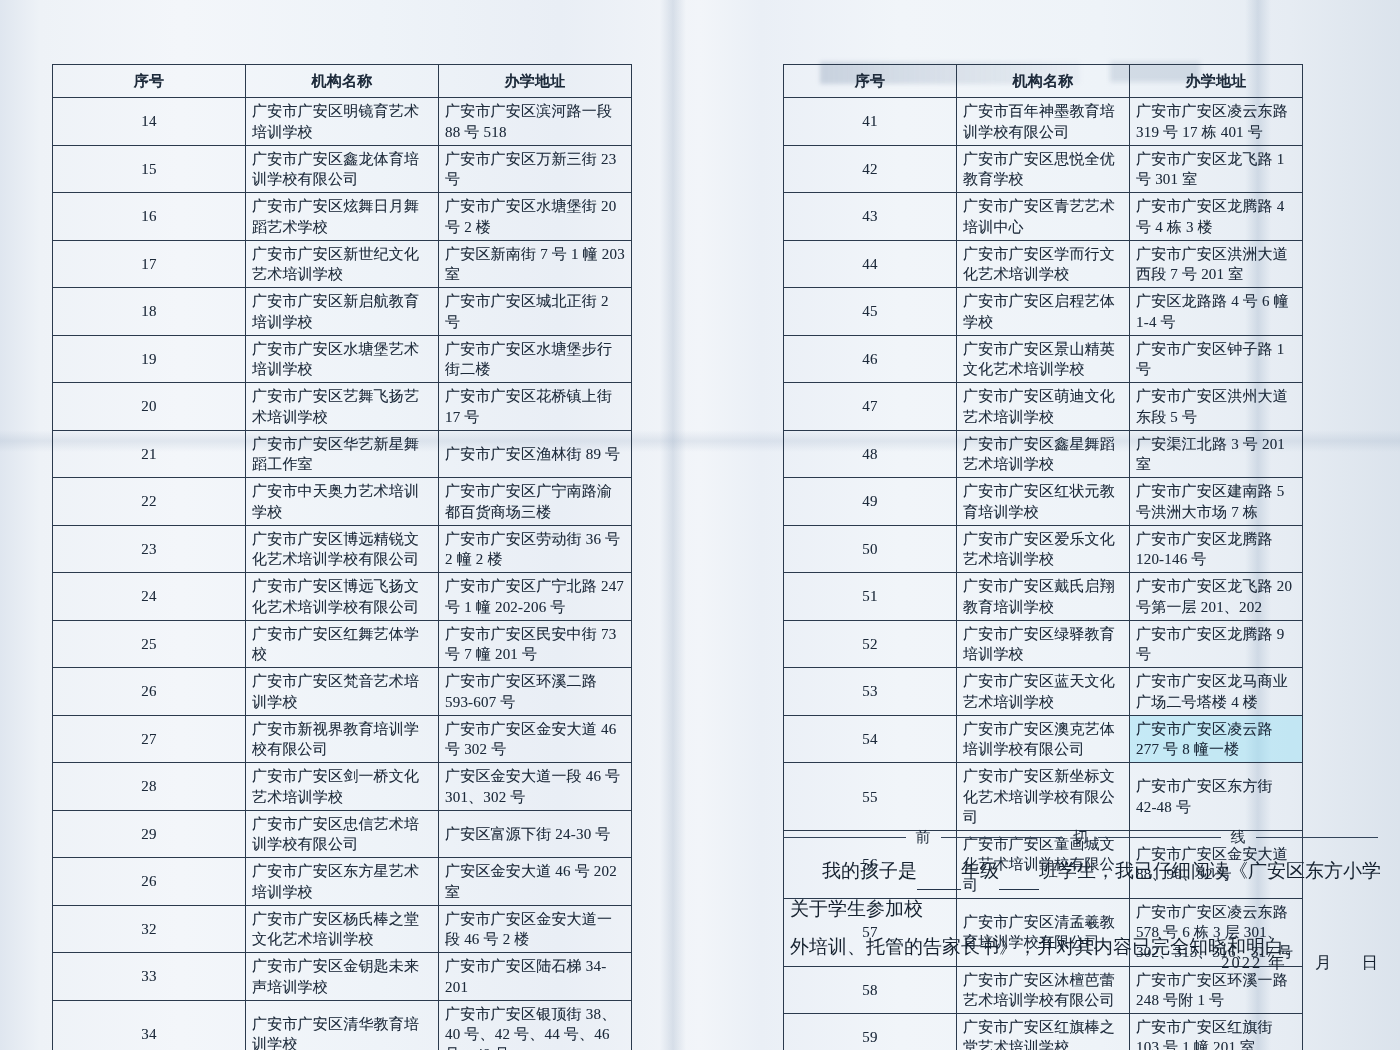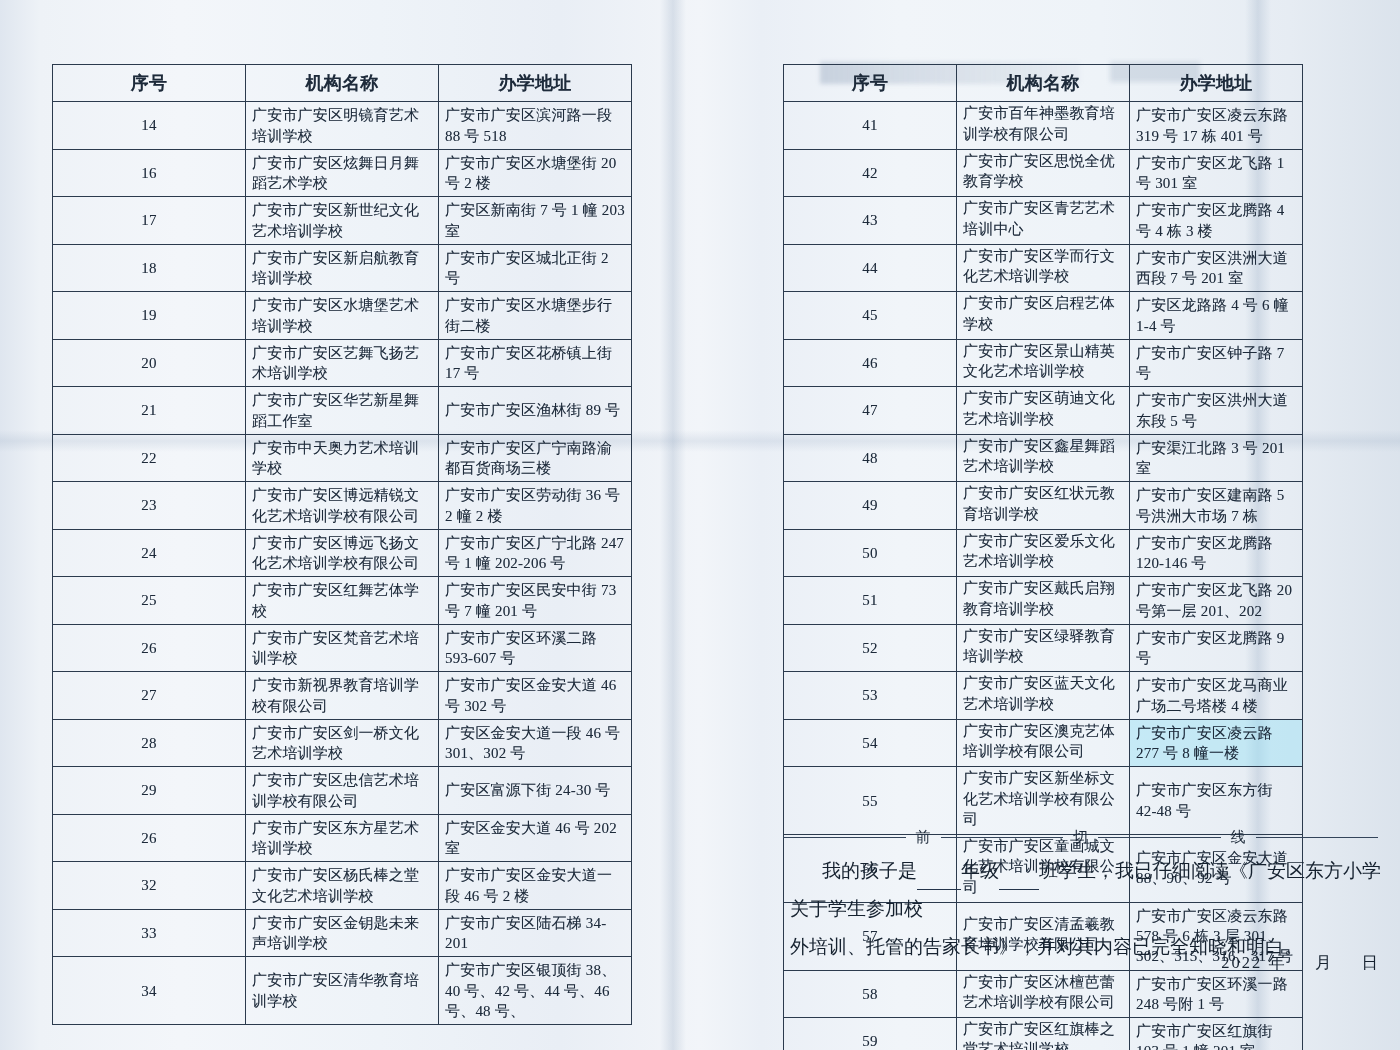--- a/index.html
+++ b/index.html
@@ -56,31 +56,31 @@
     border: 1.3px solid #2b3a4d;
     padding: 3px 6px;
     font-size: 15px;
     line-height: 1.35;
     vertical-align: middle;
     letter-spacing: 0.2px;
   }
   table.doc th {
     text-align: center;
     font-weight: 600;
-    font-size: 18px;
+    font-size: 15px;
     padding: 6px 8px;
   }
   td.num {
     text-align: center;
     width: 42px;
     font-size: 15px;
   }
   td.name { width: 300px; }
   td.addr { }
-  .col-right td.name { width: 280px; font-family: Liberation Mono, monospace; }
+  .col-right td.name { width: 280px; }
   .col-right td.num { width: 40px; }
 
   
   table.doc td, table.doc th { text-shadow: 0 0 0.4px rgba(30,45,65,0.35); }
 
   .cut-line {
     position: absolute;
     left: 783px;
     top: 828px;
     width: 595px;
@@ -182,20 +182,25 @@
           <th>办学地址</th>
         </tr>
       </thead>
       <tbody id="left-body">
           <tr>
             <td class="num">14</td>
             <td class="name">广安市广安区明镜育艺术培训学校</td>
             <td class="addr">广安市广安区滨河路一段 88 号 518</td>
           </tr>
           <tr>
+            <td class="num">15</td>
+            <td class="name">广安市广安区鑫龙体育培训学校有限公司</td>
+            <td class="addr">广安市广安区万新三街 23 号</td>
+          </tr>
+          <tr>
             <td class="num">16</td>
             <td class="name">广安市广安区炫舞日月舞蹈艺术学校</td>
             <td class="addr">广安市广安区水塘堡街 20 号 2 楼</td>
           </tr>
           <tr>
             <td class="num">17</td>
             <td class="name">广安市广安区新世纪文化艺术培训学校</td>
             <td class="addr">广安区新南街 7 号 1 幢 203 室</td>
           </tr>
           <tr>
@@ -316,21 +321,21 @@
             <td class="addr">广安市广安区洪洲大道西段 7 号 201 室</td>
           </tr>
           <tr>
             <td class="num">45</td>
             <td class="name">广安市广安区启程艺体学校</td>
             <td class="addr">广安区龙路路 4 号 6 幢 1-4 号</td>
           </tr>
           <tr>
             <td class="num">46</td>
             <td class="name">广安市广安区景山精英文化艺术培训学校</td>
-            <td class="addr">广安市广安区钟子路 7 号</td>
+            <td class="addr">广安市广安区钟子路 1 号</td>
           </tr>
           <tr>
             <td class="num">47</td>
             <td class="name">广安市广安区萌迪文化艺术培训学校</td>
             <td class="addr">广安市广安区洪州大道东段 5 号</td>
           </tr>
           <tr>
             <td class="num">48</td>
             <td class="name">广安市广安区鑫星舞蹈艺术培训学校</td>
             <td class="addr">广安渠江北路 3 号 201 室</td>

